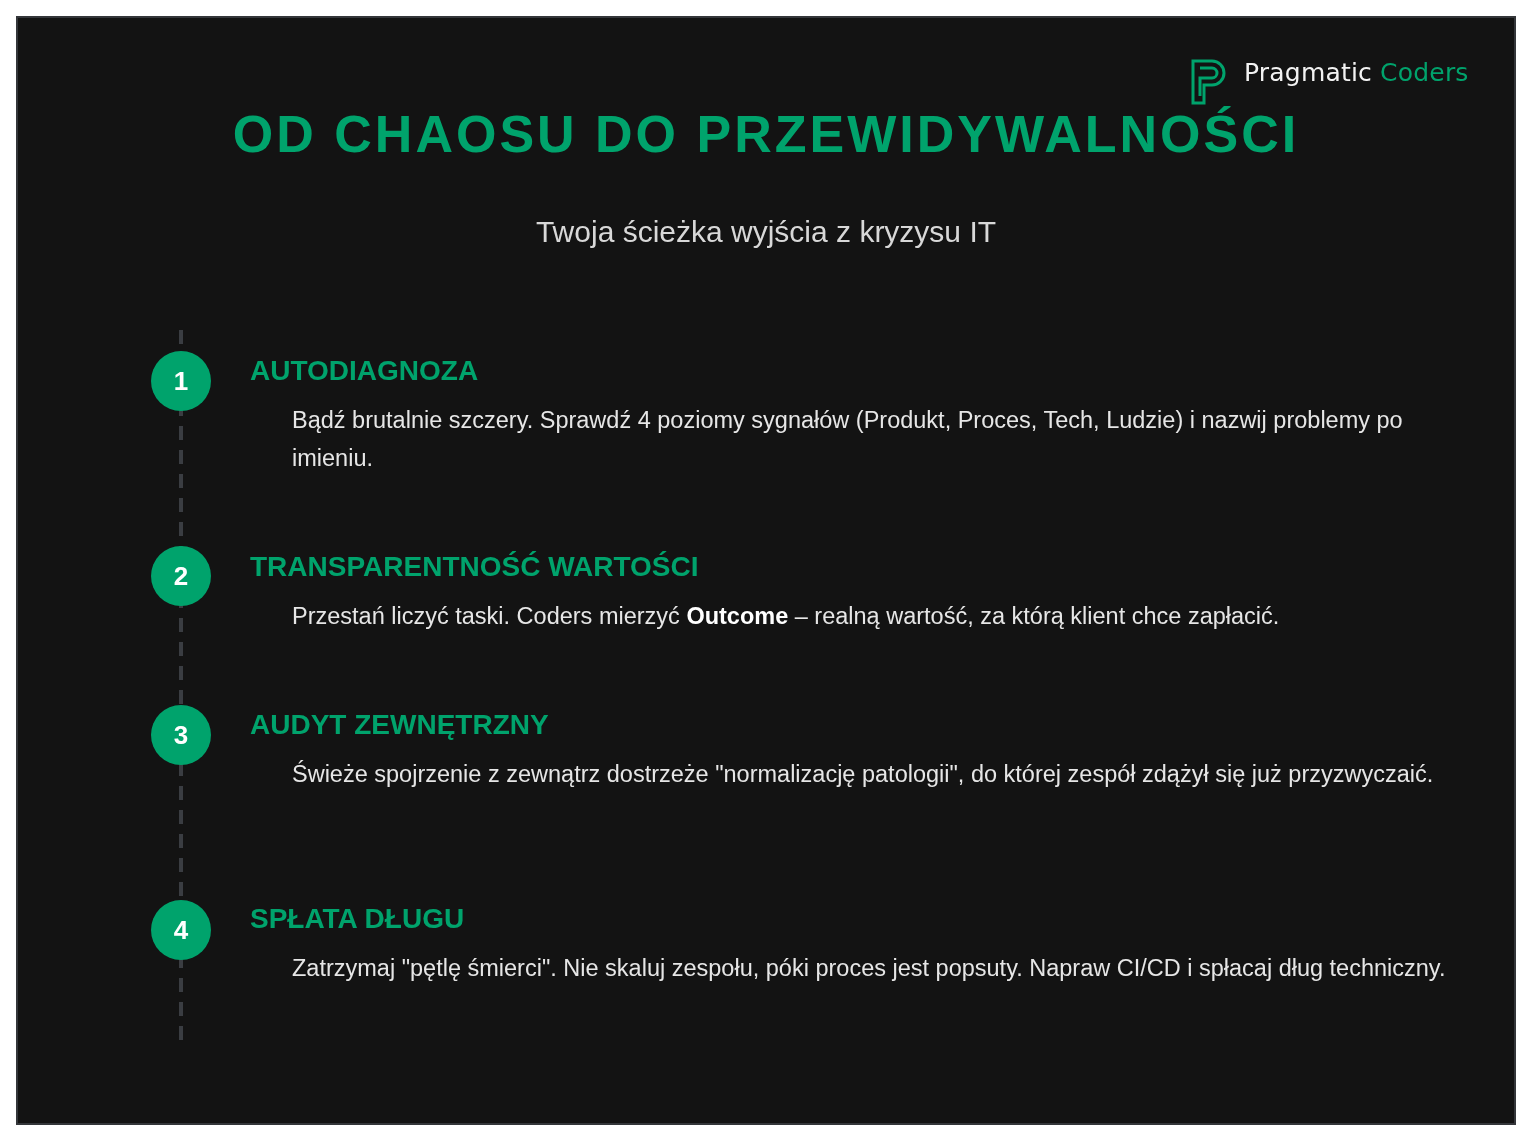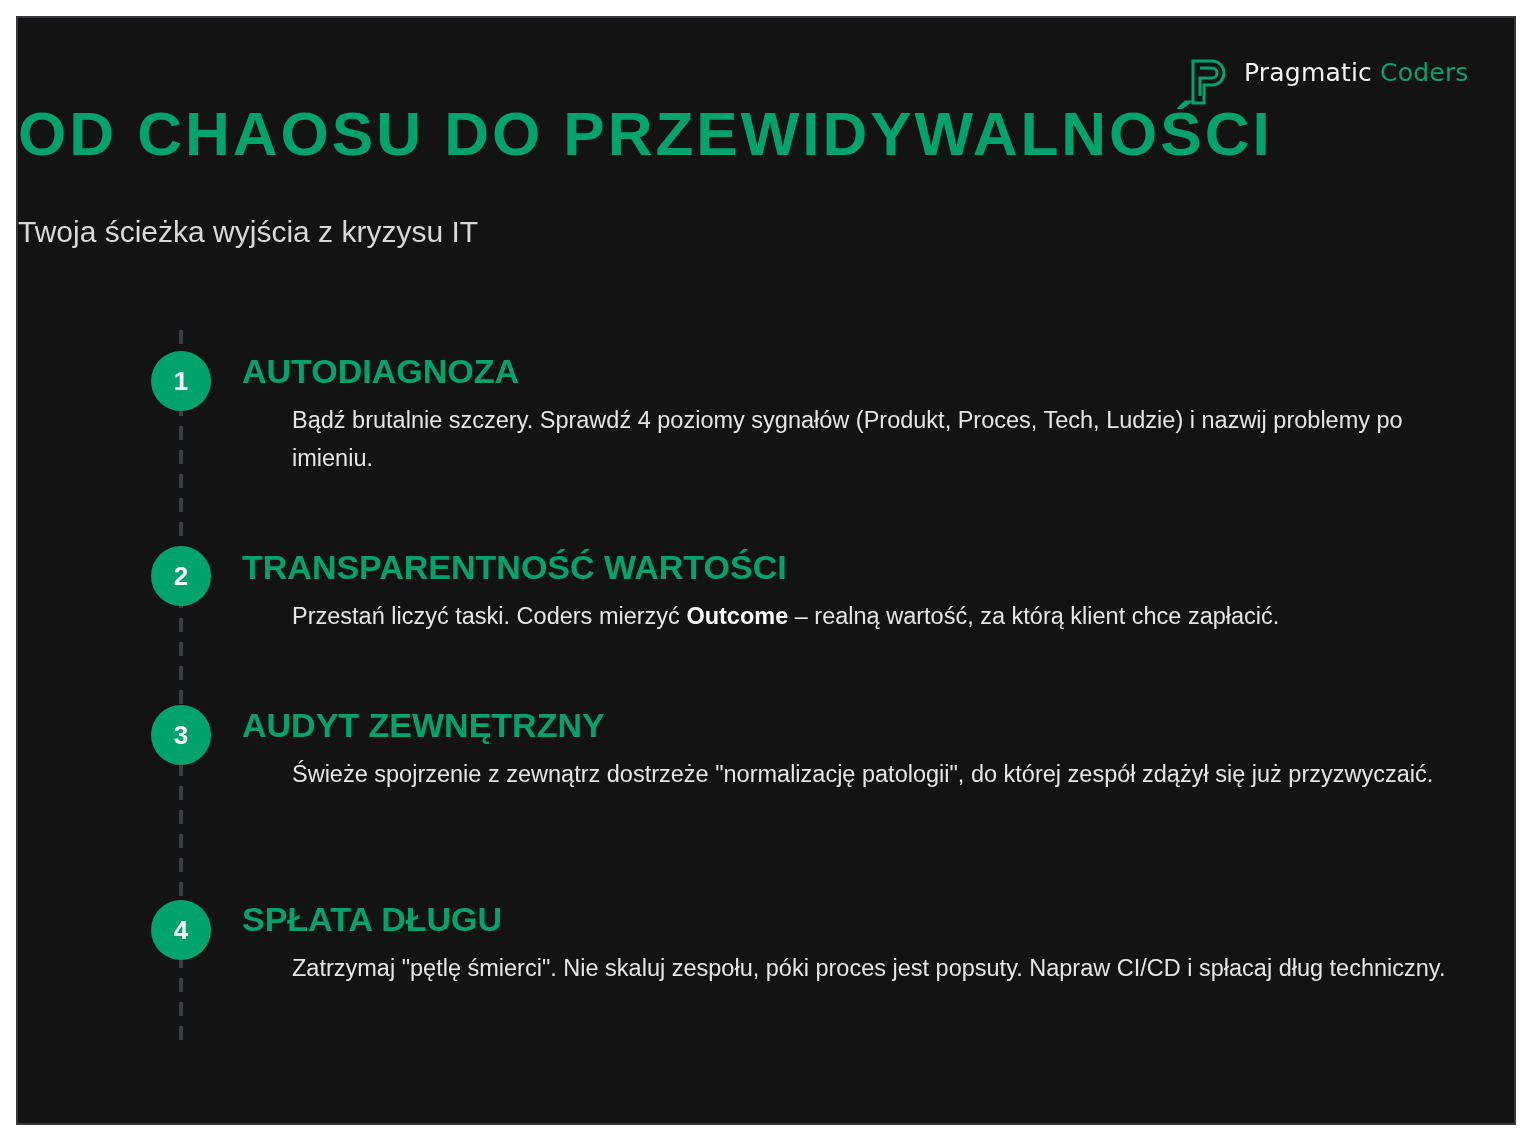--- a/index.html
+++ b/index.html
@@ -3,27 +3,27 @@
 <meta charset="utf-8">
 <style>
   html, body { margin:0; padding:0; background:#ffffff; }
   body { width:1534px; height:1137px; position:relative; overflow:hidden; font-family:"Liberation Sans", sans-serif; }
   .card { position:absolute; left:16px; top:16px; width:1496px; height:1105px; background:#131313; border:2px solid #34363a; }
   .logo { position:absolute; left:1172px; top:40px; height:50px; display:flex; align-items:flex-start; }
   .logo svg { width:40px; height:48px; display:block; }
   .logo-text { margin-left:14px; font-size:25px; font-family:"DejaVu Sans", sans-serif; letter-spacing:0.2px; }
   .logo-a { color:#f2f2f2; }
   .logo-b { color:#00a36c; margin-left:8px; }
-  .title { position:absolute; left:0; right:0; top:80px; text-align:left; color:#00a36c; font-weight:bold; font-size:62px; letter-spacing:3px; line-height:72px; }
-  .subtitle { position:absolute; left:0; right:0; top:196px; text-align:left; color:#d8d8d8; font-size:30px; line-height:36px; }
+  .title { position:absolute; left:0; right:0; top:80px; text-align:center; color:#00a36c; font-weight:bold; font-size:52px; letter-spacing:3px; line-height:72px; }
+  .subtitle { position:absolute; left:0; right:0; top:196px; text-align:center; color:#d8d8d8; font-size:30px; line-height:36px; }
   .timeline { position:absolute; left:161px; top:312px; width:4px; height:716px;
     background:repeating-linear-gradient(to bottom, #3a3d42 0 14px, transparent 14px 24px); }
   .step { position:absolute; left:0; right:0; }
   .badge { position:absolute; left:133px; width:60px; height:60px; border-radius:50%; background:#00a36c; color:#ffffff; font-weight:bold; font-size:26px; display:flex; align-items:center; justify-content:center; }
-  .step-title { position:absolute; left:224px; color:#00a36c; font-weight:bold; font-size:34px; line-height:40px; white-space:nowrap; }
+  .step-title { position:absolute; left:232px; color:#00a36c; font-weight:bold; font-size:28px; line-height:40px; white-space:nowrap; }
   .step-body { position:absolute; left:240px; width:1160px; color:#e6e6e6; font-size:23.5px; line-height:38px;margin-left:34px; }
   .step-body b { color:#ffffff; }
 </style>
 </head>
 <body>
 
 <div class="card">
 
   <div class="logo">
     <svg viewBox="0 0 40 48" fill="none" stroke="#00a36c" stroke-width="3">

